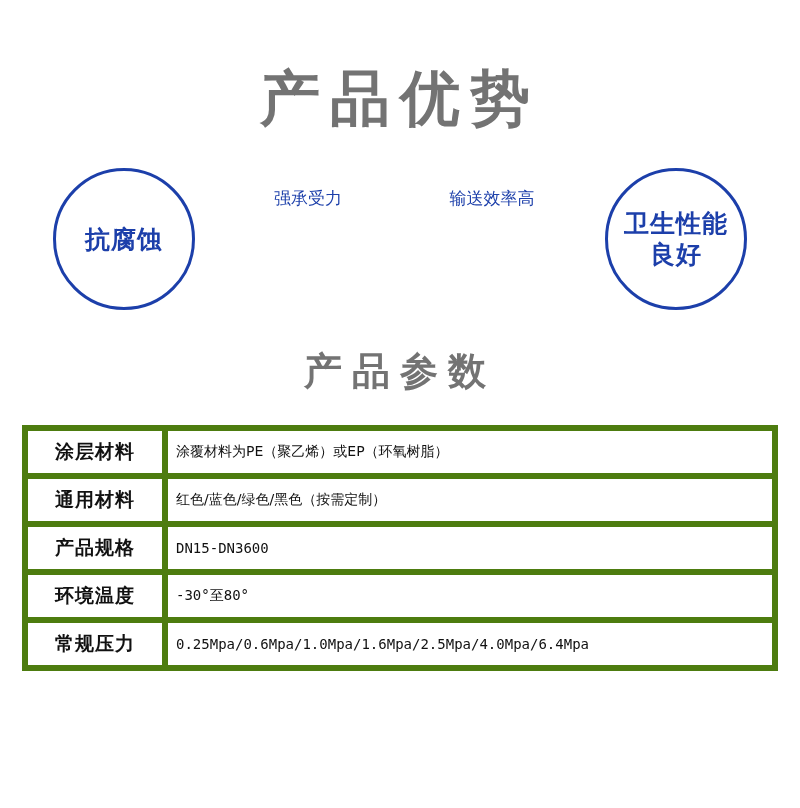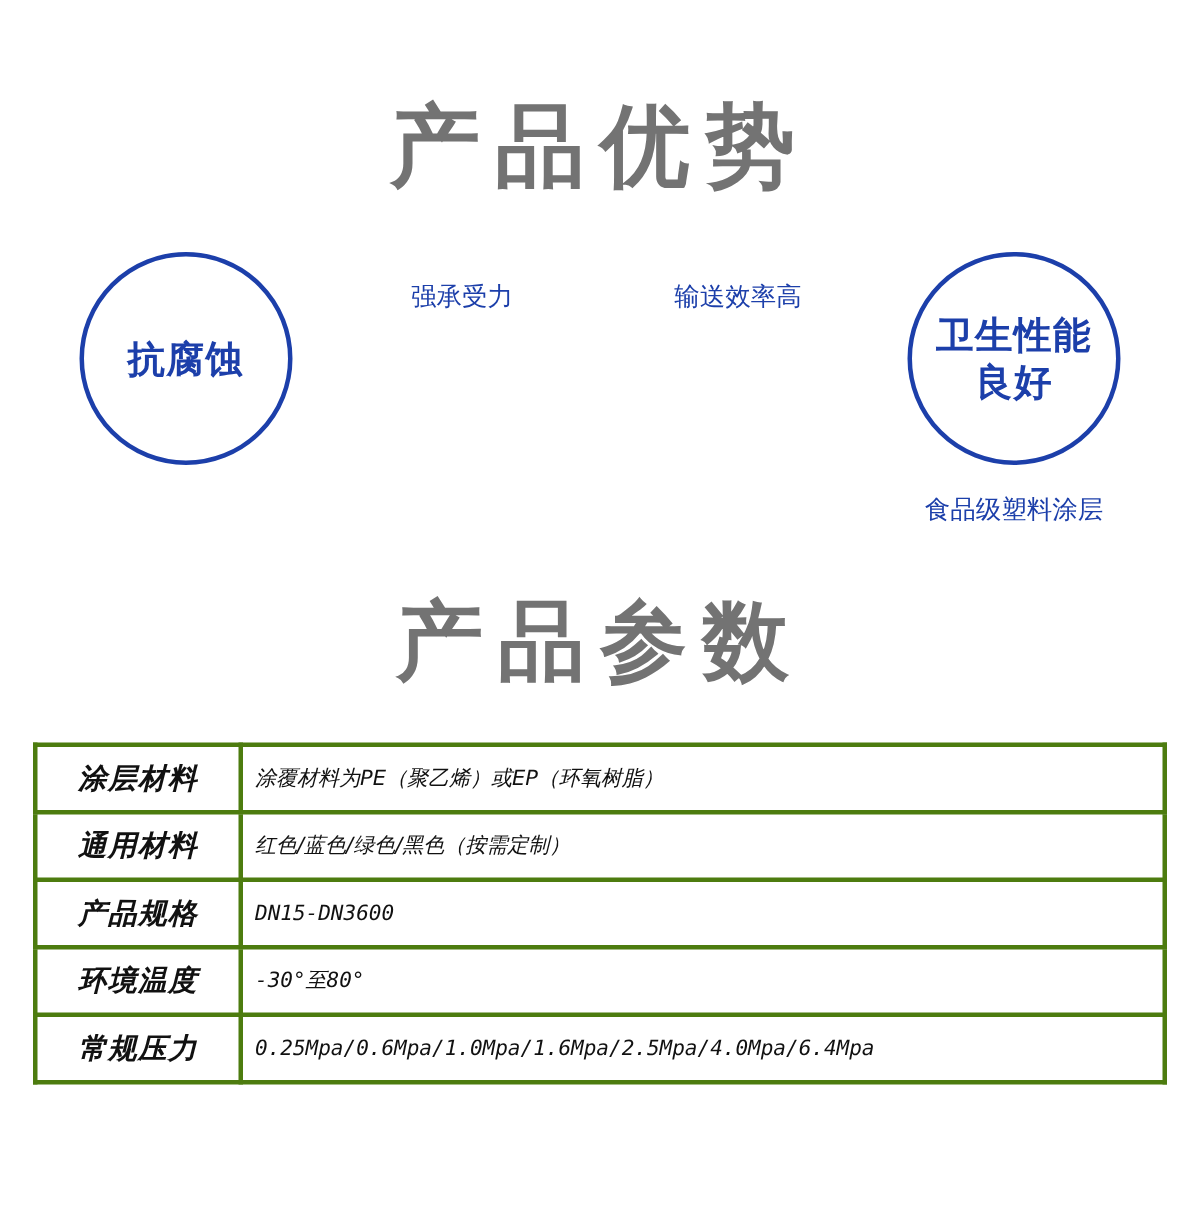--- a/index.html
+++ b/index.html
@@ -27,21 +27,21 @@
     color: #737373;
     letter-spacing: 10px;
     font-family: "DejaVu Sans", "Liberation Sans", sans-serif;
   }
   #advantages-title {
     font-size: 60px;
     line-height: 60px;
     padding-top: 28px;
   }
   #params-title {
-    font-size: 58px;
+    font-size: 38px;
     line-height: 58px;
     padding-top: 6px;
   }
 
   
   .circles-row {
     display: flex;
     justify-content: center;
     align-items: flex-start;
     gap: 24px;
@@ -85,26 +85,25 @@
   
   .params-wrap {
     margin: 14px 22px 0 22px;
   }
   table.params {
     border-collapse: collapse;
     width: 756px;
     table-layout: fixed;
   }
   table.params td {
-    border: 3px solid #4d7c0f;
+    border: 6px solid #4d7c0f;
     height: 42px;
     padding: 0 8px;
     color: #111111;
     vertical-align: middle;
-    font-style: italic;
   }
   td.param-label {
     width: 118px;
     font-size: 19px;
     font-weight: bold;
     text-align: center;
     letter-spacing: 1px;
     font-family: "DejaVu Sans", "Liberation Sans", sans-serif;
   }
   td.param-value {
@@ -137,21 +136,20 @@
 
     <div class="circle-item">
       <div class="circle-caption">输送效率高</div>
     </div>
 
     <div class="circle-item">
       <div class="circle">
         <div class="circle-text">卫生性能
 良好</div>
       </div>
-      <div class="circle-caption">食品级塑料涂层</div>
     </div>
 
   </div>
 
   <h1 class="section-title" id="params-title">产品参数</h1>
 
   <div class="params-wrap">
     <table class="params">
       <tbody>
         <tr>

